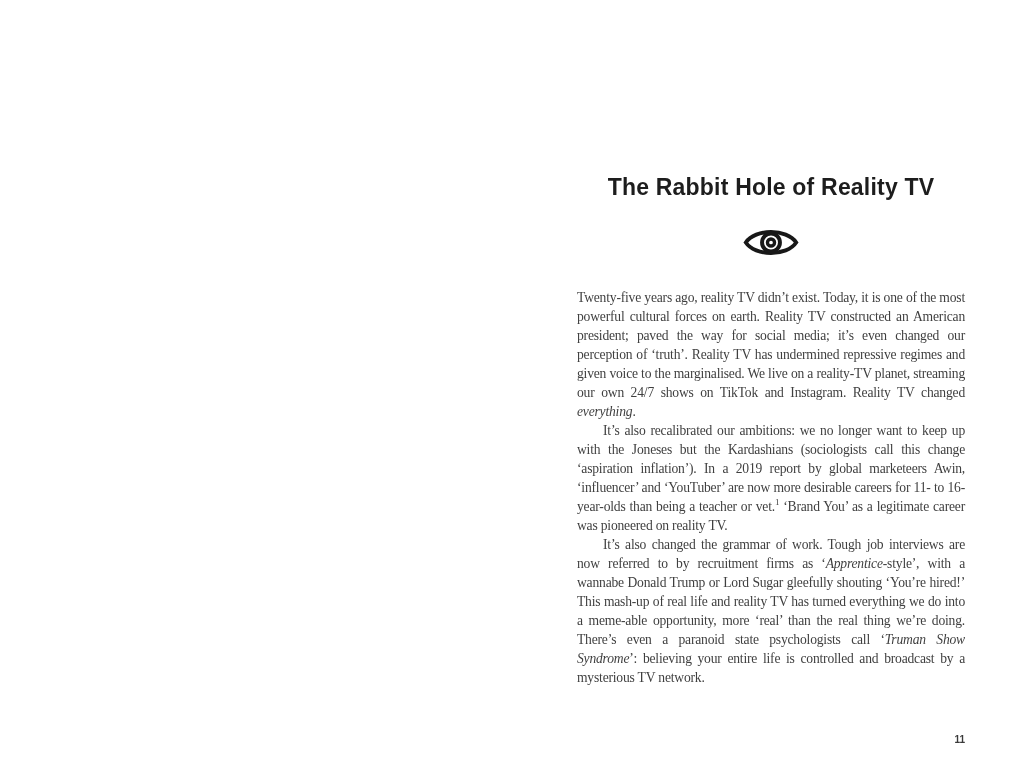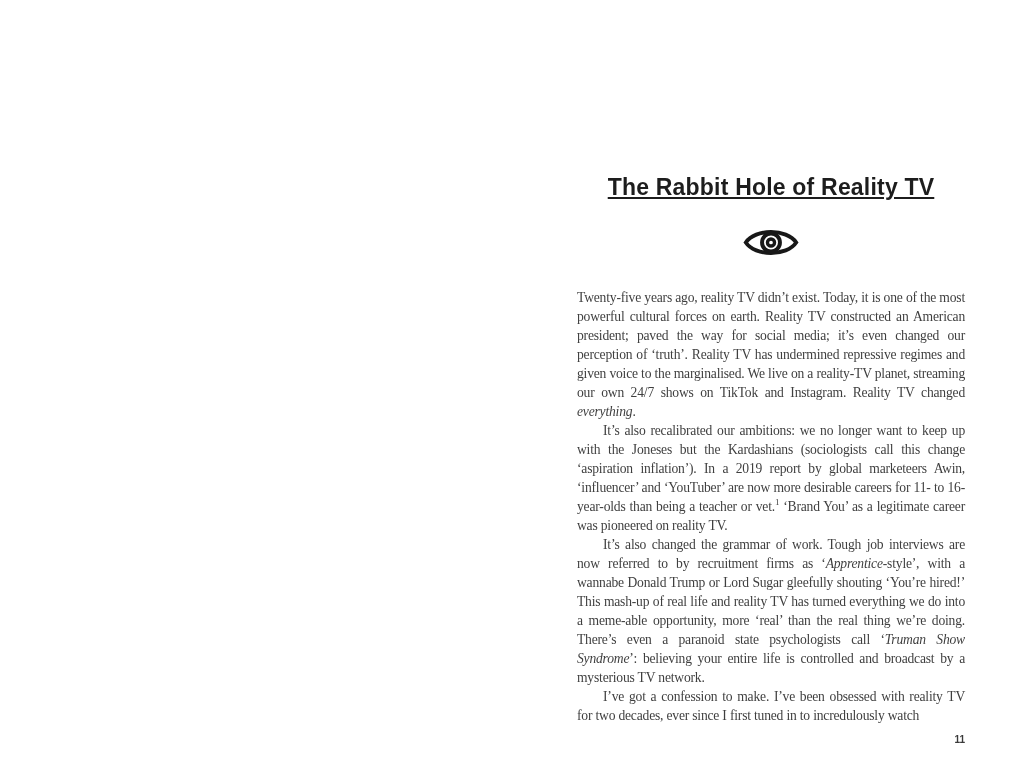--- a/index.html
+++ b/index.html
@@ -32,21 +32,20 @@
     top: 174px;
     left: 50%;
     transform: translateX(-50%);
     margin: 0;
     white-space: nowrap;
     font-family: "Liberation Sans", sans-serif;
     font-weight: 700;
     font-size: 23px;
     letter-spacing: 0.2px;
     color: #1d1d1d;
-    text-decoration: underline;
   }
   .eye-wrap {
     position: absolute;
     top: 225px;
     left: 50%;
     transform: translateX(-50%);
     width: 56px;
     height: 35px;
   }
   .body-text {
@@ -90,17 +89,16 @@
       <svg width="56" height="35" viewBox="0 0 60 37" fill="none" xmlns="http://www.w3.org/2000/svg">
         <path d="M3 18.5 C 13 3.5, 47 3.5, 57 18.5 C 47 33.5, 13 33.5, 3 18.5 Z" stroke="#181818" stroke-width="4.2" fill="none" stroke-linejoin="miter"></path>
         <circle cx="30" cy="18.5" r="9.6" stroke="#181818" stroke-width="4.2" fill="none"></circle>
         <circle cx="30" cy="18.5" r="3.8" stroke="#181818" stroke-width="3.6" fill="none"></circle>
       </svg>
     </div>
     <div class="body-text">
         <p class="para"><span>Twenty-five years ago, reality TV didn’t exist. Today, it is one of the most powerful cultural forces on earth. Reality TV constructed an American president; paved the way for social media; it’s even changed our perception of ‘truth’. Reality TV has undermined repressive regimes and given voice to the marginalised. We live on a reality-TV planet, streaming our own 24/7 shows on TikTok and Instagram. Reality TV changed </span><em>everything</em><span>.</span></p>
         <p class="para indent"><span>It’s also recalibrated our ambitions: we no longer want to keep up with the Joneses but the Kardashians (sociologists call this change ‘aspiration inflation’). In a 2019 report by global marketeers Awin, ‘influencer’ and ‘YouTuber’ are now more desirable careers for 11- to 16-year-olds than being a teacher or vet.</span><sup>1</sup><span> ‘Brand You’ as a legitimate career was pioneered on reality TV.</span></p>
         <p class="para indent"><span>It’s also changed the grammar of work. Tough job interviews are now referred to by recruitment firms as ‘</span><em>Apprentice</em><span>-style’, with a wannabe Donald Trump or Lord Sugar gleefully shouting ‘You’re hired!’ This mash-up of real life and reality TV has turned everything we do into a meme-able opportunity, more ‘real’ than the real thing we’re doing. There’s even a paranoid state psychologists call ‘</span><em>Truman Show Syndrome</em><span>’: believing your entire life is controlled and broadcast by a mysterious TV network.</span></p>
-        <p class="para indent"><span>I’ve got a confession to make. I’ve been obsessed with reality TV for two decades, ever since I first tuned in to incredulously watch</span></p>
       </div>
     <div class="page-number">11</div>
   </div>
 </div>
 
 </body></html>

